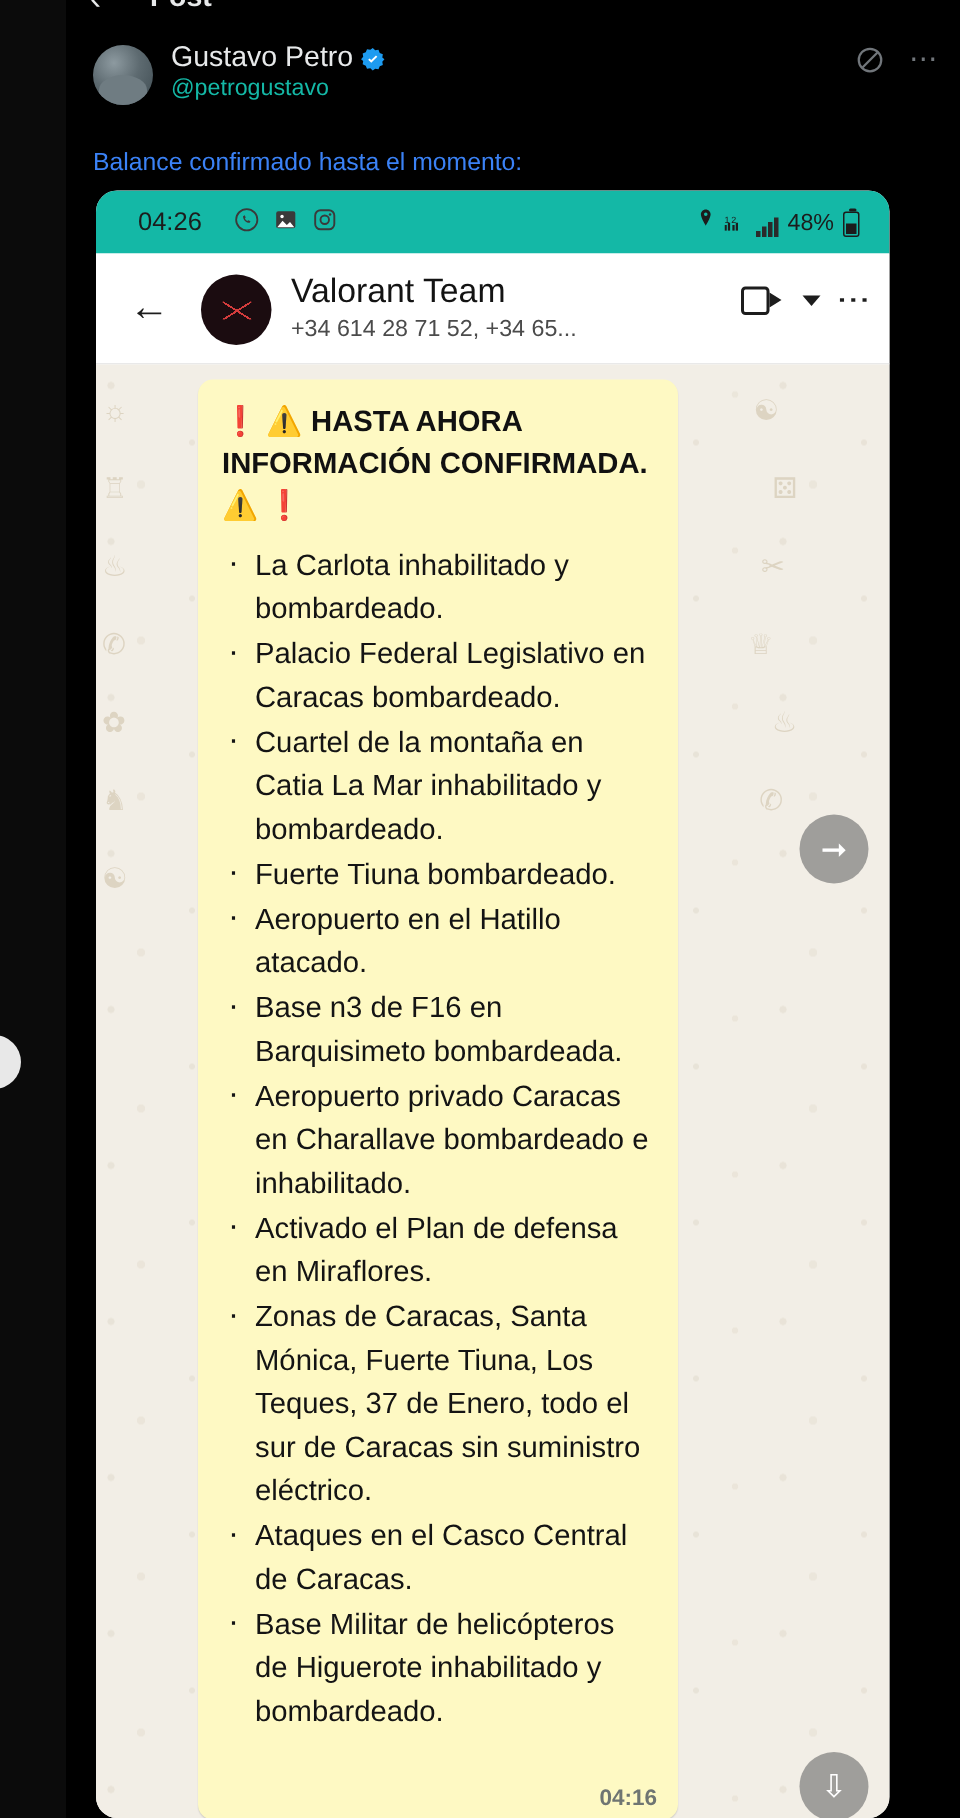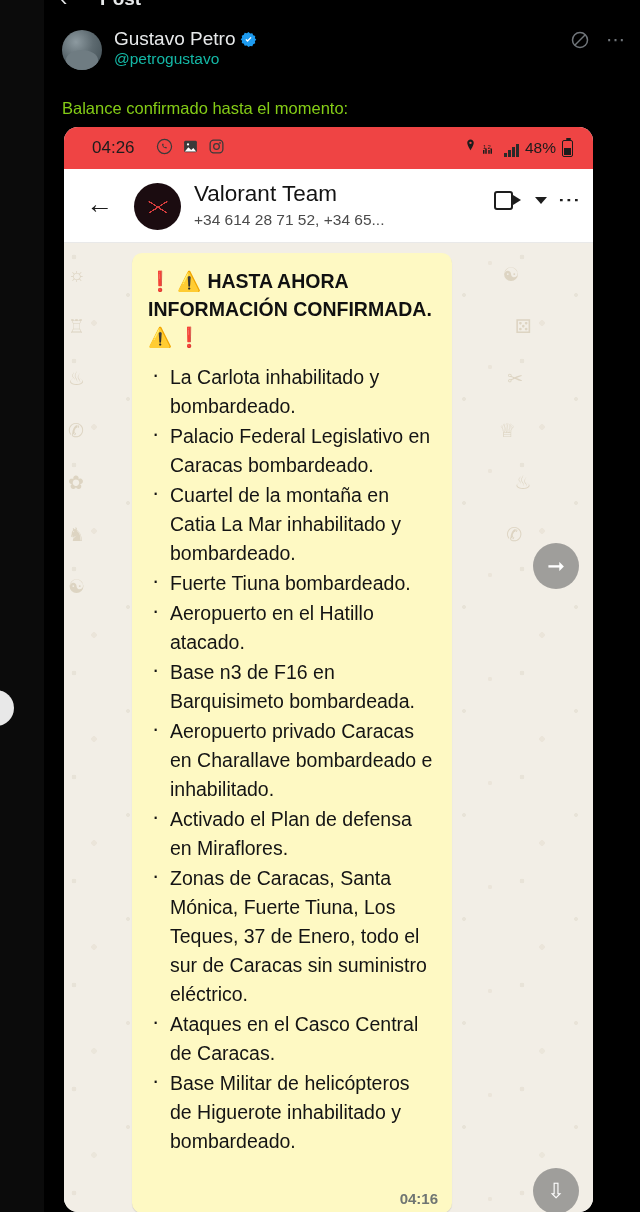--- a/index.html
+++ b/index.html
@@ -117,41 +117,41 @@
   }
   .icon-more {
     color: #71767b;
     font-size: 19px;
     letter-spacing: 1px;
     line-height: 14px;
   }
 
   .tweet-text {
     padding: 22px 18px 0 18px;
-    color: #84cc16;
+    color: #3b82f6;
     font-size: 16.5px;
     line-height: 21px;
   }
 
   
   .card {
     position: absolute;
     left: 64px; top: 127px;
     width: 529px;
     height: 1085px;
     background: #ffffff;
     border-radius: 14px;
     overflow: hidden;
   }
 
   
   .statusbar {
     position: relative;
     height: 42px;
-    background: #ef4444;
+    background: #14b8a6;
   }
   .sb-time {
     position: absolute;
     left: 28px; top: 11px;
     color: #1c1c1c;
     font-size: 17px;
   }
   .sb-left-icons {
     position: absolute;
     left: 92px; top: 11px;

